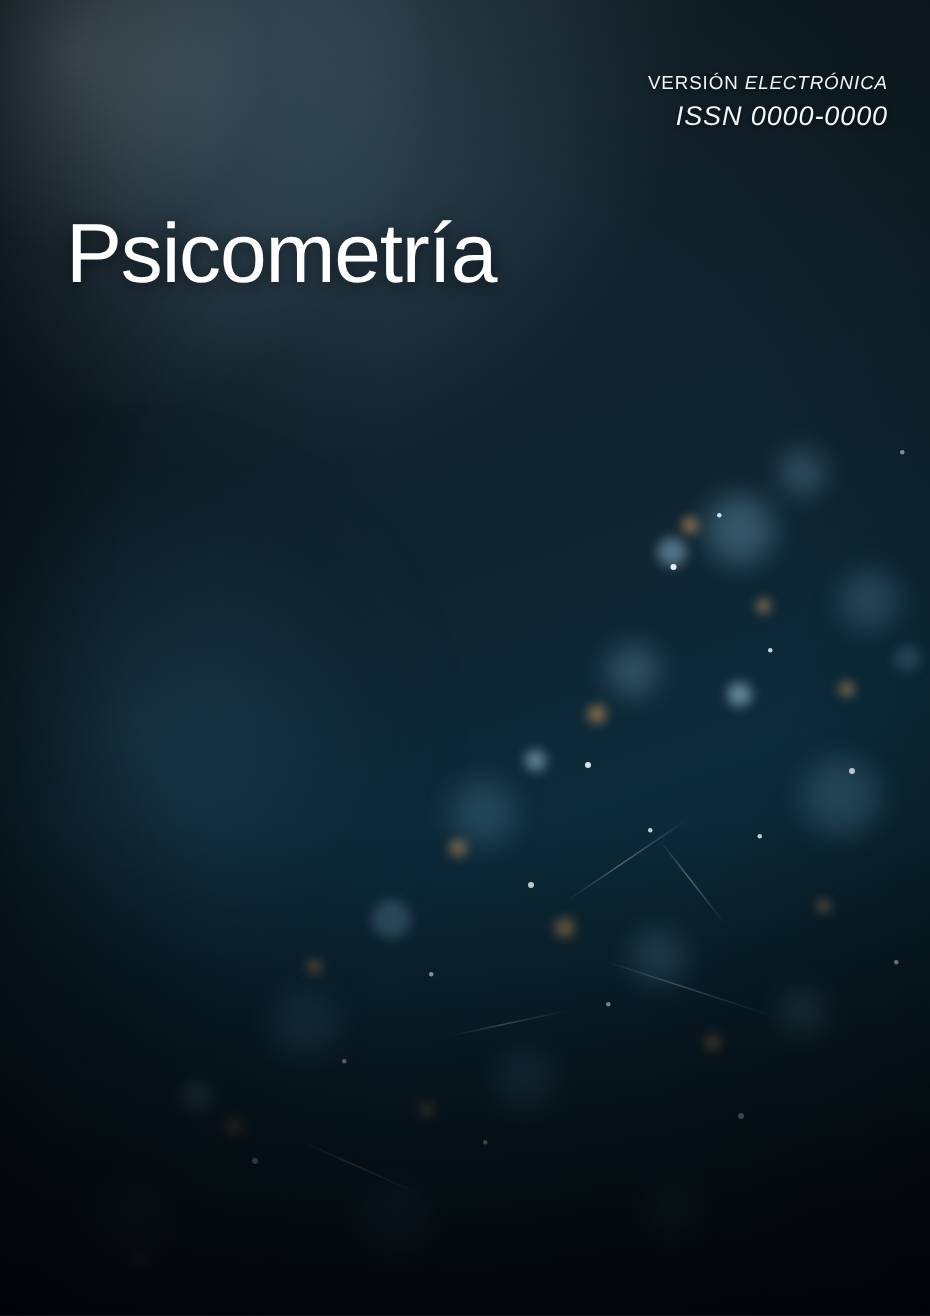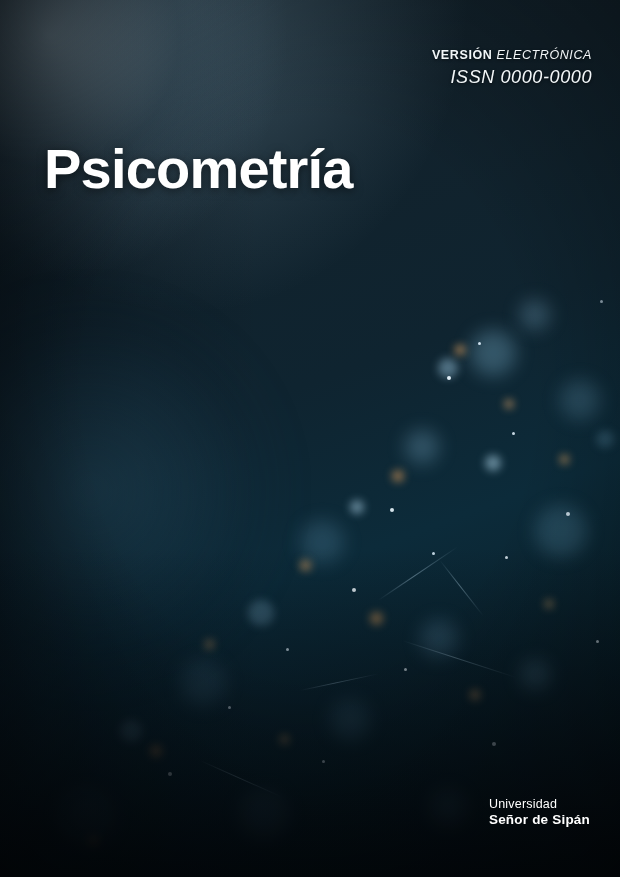--- a/index.html
+++ b/index.html
@@ -74,21 +74,21 @@
   .issn-block {
     position: absolute;
     right: 28px;
     top: 46px;
     text-align: right;
     color: #f2f6f8;
     line-height: 1.45;
     text-shadow: 0 1px 3px rgba(0,0,0,0.55);
   }
   .issn-line1 { font-size: 12.5px; letter-spacing: 0.6px; }
-  .issn-line1 .b { font-weight: bold; font-style: normal; }
+  .issn-line1 .b { font-weight: normal; font-style: normal; }
   .issn-line1 .i { font-style: italic; font-weight: normal; }
   .issn-line2 { font-size: 18px; font-style: italic; letter-spacing: 0.6px; }
 
   .title-block {
     position: absolute;
     left: 44px;
     top: 138px;
     color: #ffffff;
     text-shadow: 0 2px 10px rgba(0,0,0,0.55);
   }
@@ -99,21 +99,21 @@
     line-height: 1.03;
     white-space: nowrap;
   }
   .t-line1 .small {
     font-size: 31px;
     font-weight: bold;
     letter-spacing: 0px;
   }
   .t-line2 {
     font-size: 56px;
-    font-weight: bold;
+    font-weight: normal;
     letter-spacing: -0.8px;
     line-height: 1.05;
     margin-top: 2px;
     white-space: nowrap;
   }
   .t-line3 {
     font-size: 34px;
     font-weight: bold;
     letter-spacing: -0.3px;
     line-height: 1.1;
@@ -232,19 +232,15 @@
       <span class="b">VERSIÓN</span><span> </span><span class="i">ELECTRÓNICA</span>
     </div>
     <div class="issn-line2">ISSN 0000-0000</div>
   </div>
 
   <div class="title-block">
     <div class="t-line2">Psicometría</div>
   </div>
 
   <div class="logo-block">
-    <div class="logo-text">
-      <div class="l1">Universidad</div>
-      <div class="l2">Señor de Sipán</div>
-    </div>
   </div>
 
 </div>
 
 </body></html>

